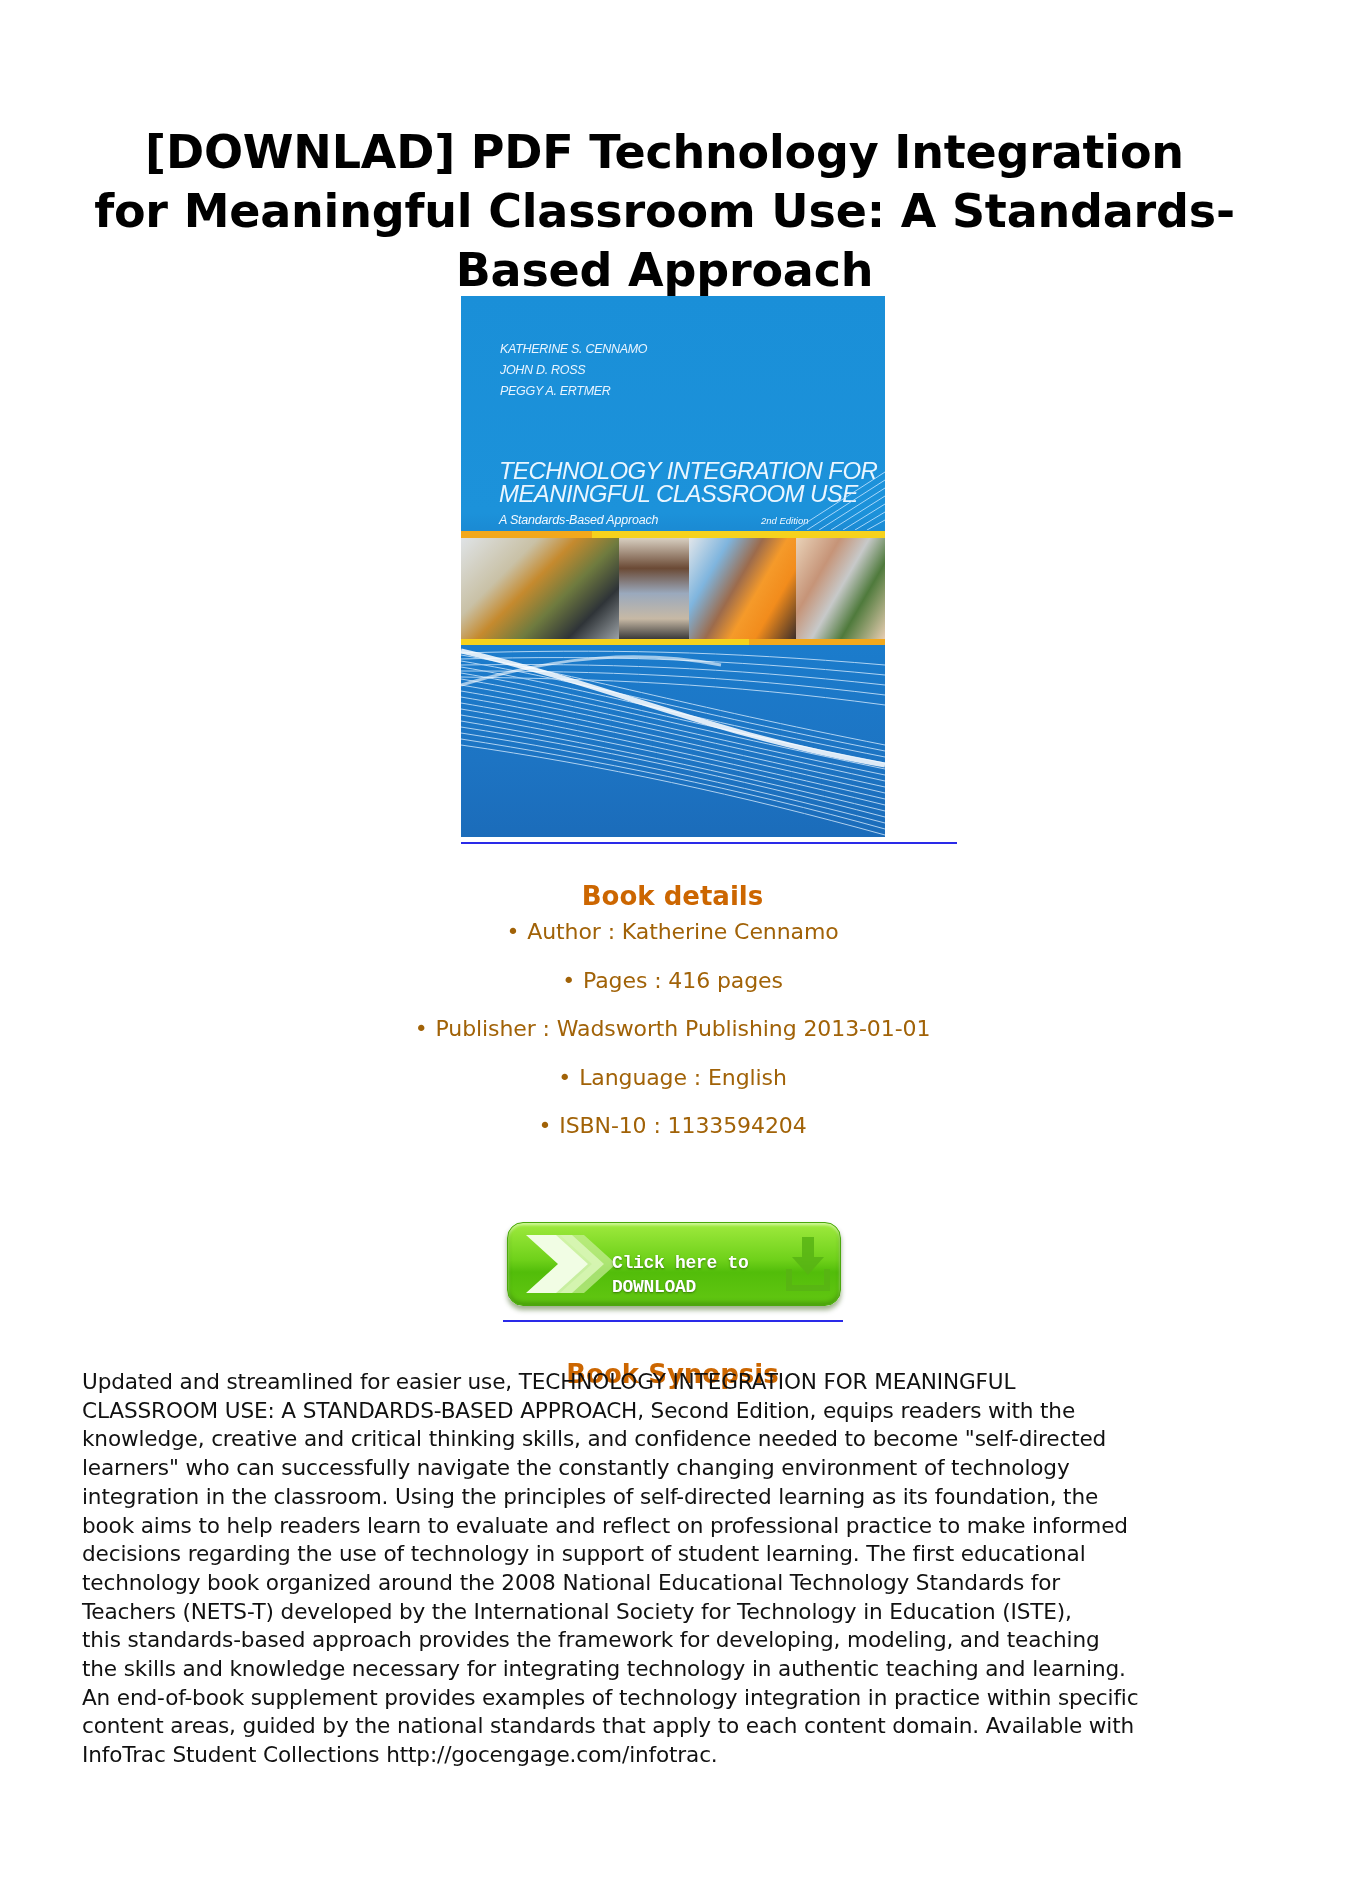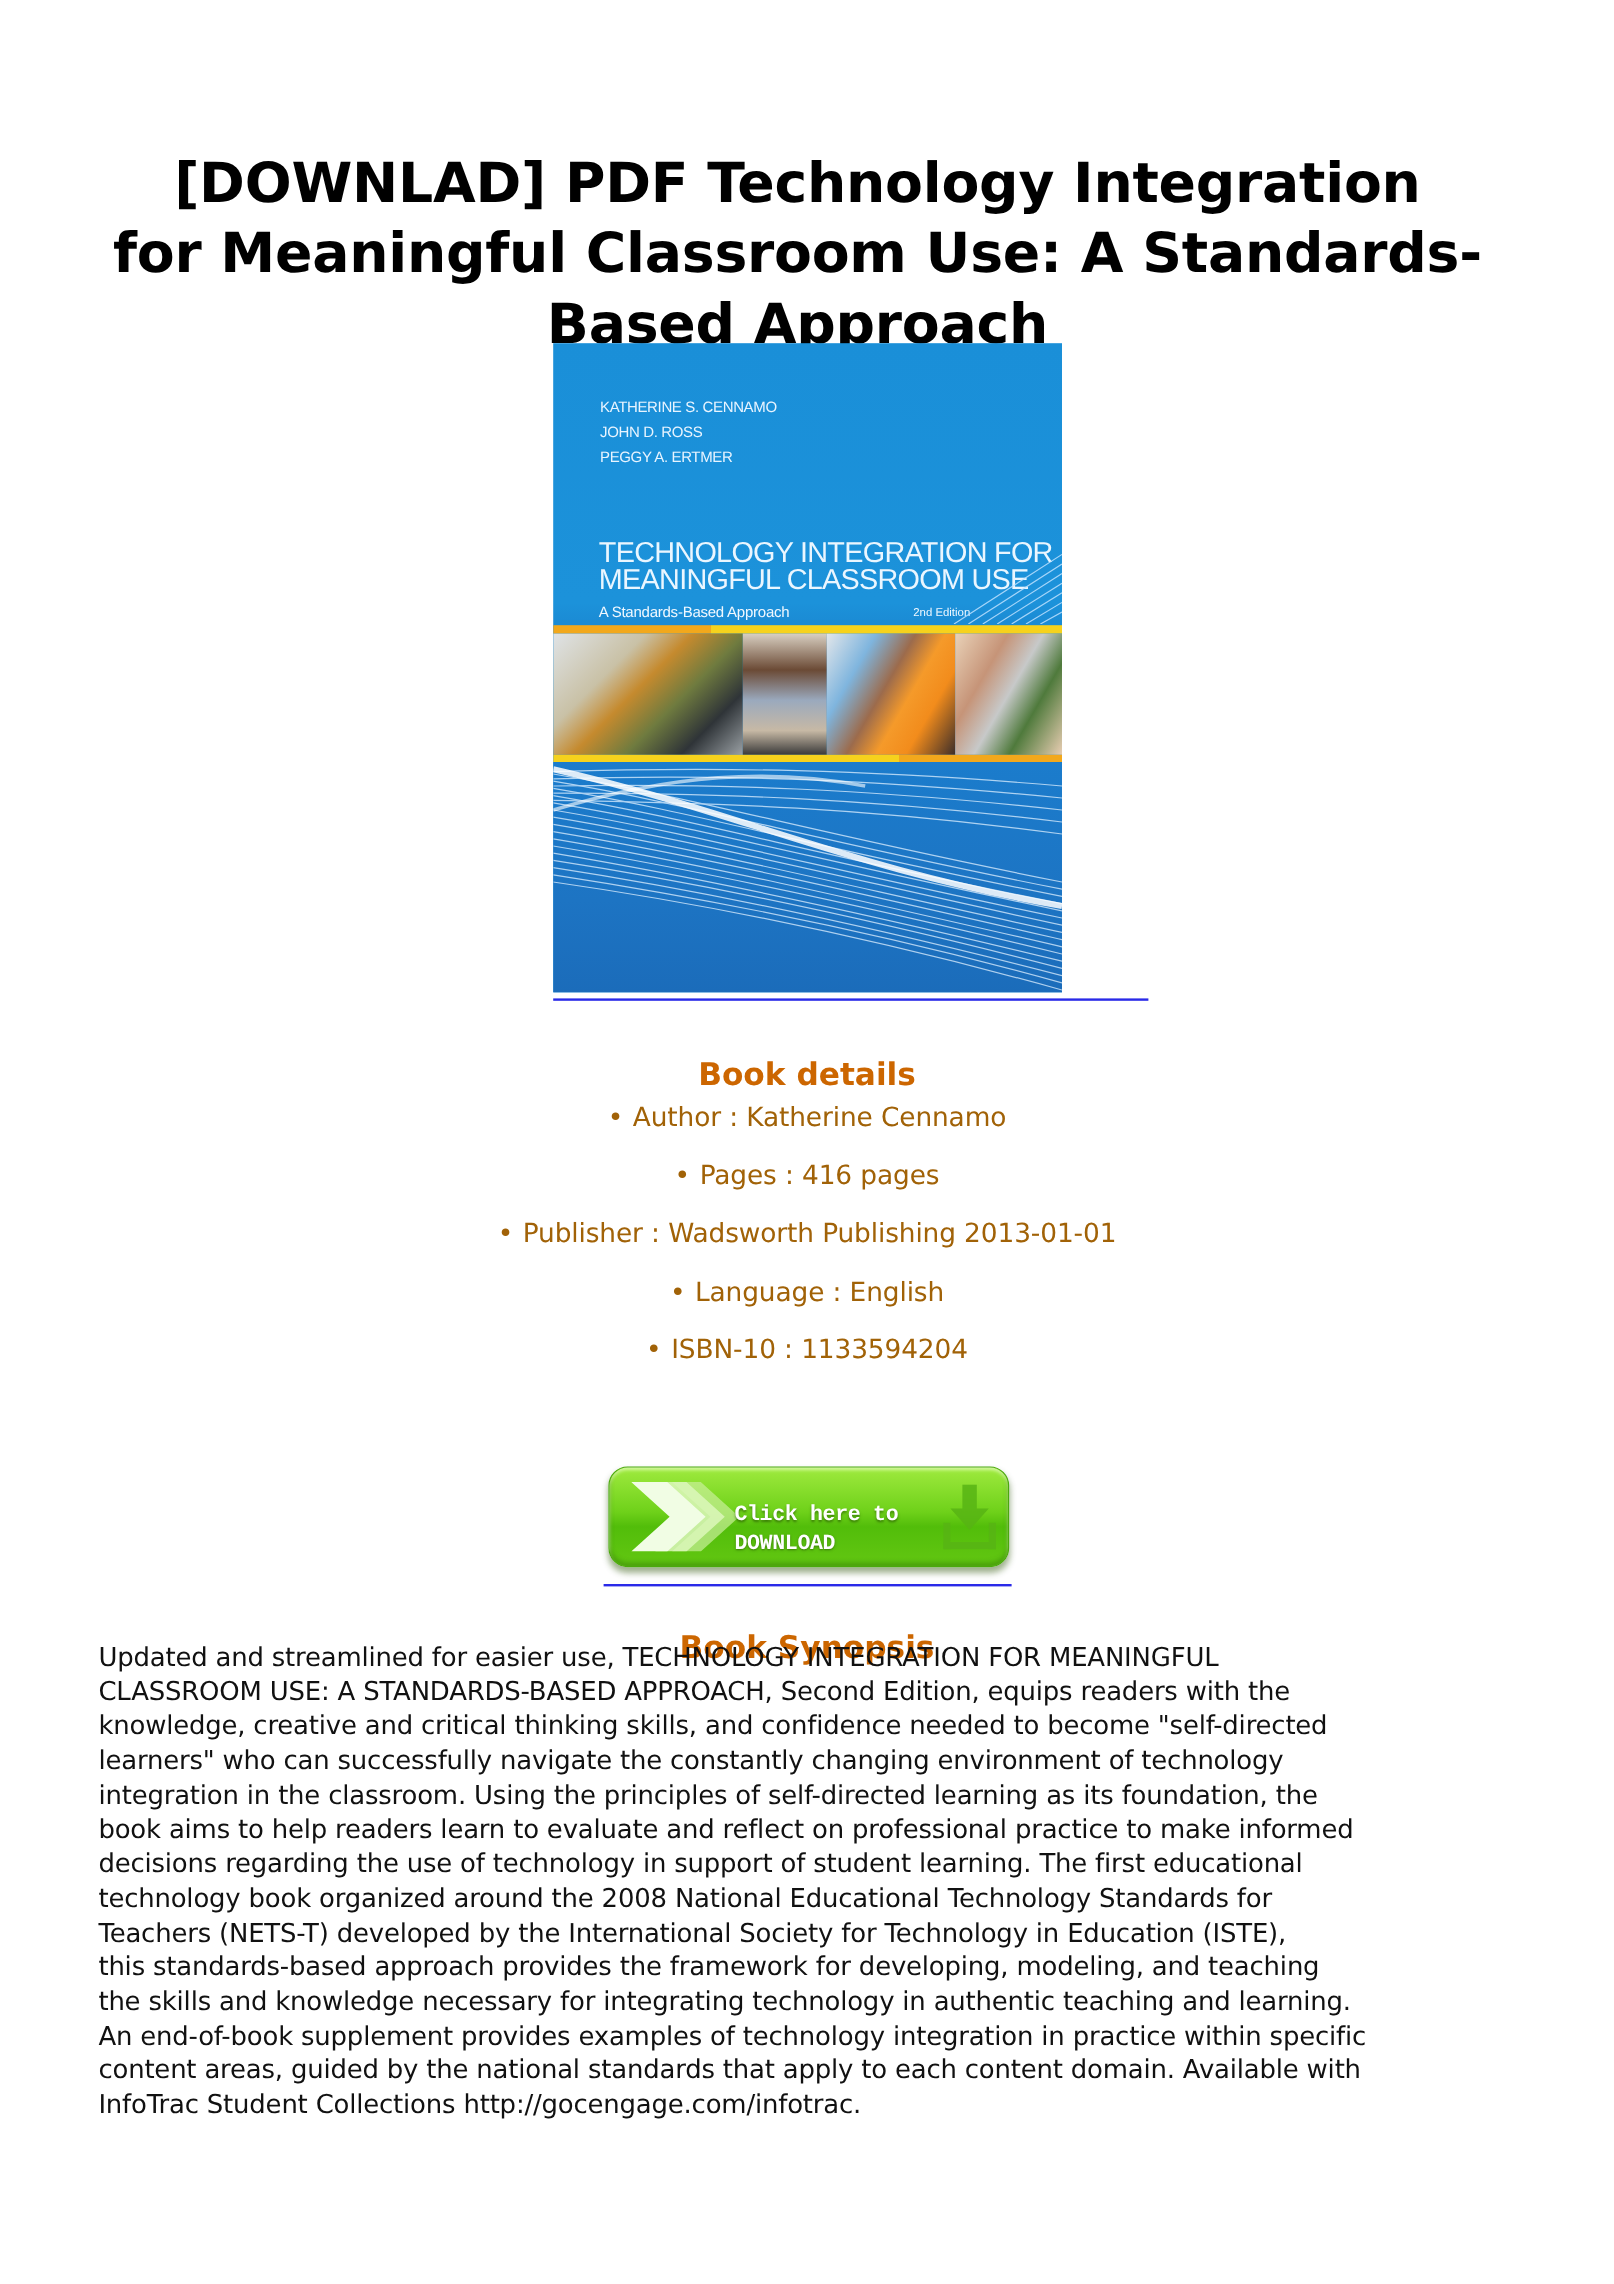--- a/index.html
+++ b/index.html
@@ -5,22 +5,22 @@
   html, body { margin:0; padding:0; background:#ffffff; }
   body { width:1345px; height:1903px; position:relative; overflow:hidden;
          font-family:"DejaVu Sans", sans-serif; color:#000; }
 
   .title { position:absolute; left:0; top:92px; width:1329px; text-align:center;
            font-family:"DejaVu Sans", sans-serif; font-weight:bold; font-size:46px;
            line-height:59px; letter-spacing:-0.2px; }
   .title span { display:block; }
 
   
-  .cover-link { position:absolute; left:461px; top:286px; width:496px; height:546px;
-                display:block; border-bottom:2px solid #2a2ae8; }
+  .cover-link { position:absolute; left:461px; top:296px; width:496px; height:546px;
+                display:block; border-bottom:2px solid #2a2ae8;font-style:italic; }
   .cover { position:absolute; left:0; top:0; width:424px; height:541px; overflow:hidden;
            background:linear-gradient(180deg,#1a8fd8 0%,#1c92da 40%,#1b8bd4 43%); }
   .cover .authors { position:absolute; left:39px; top:43px; color:#e8f4ff;
                     font-family:"Liberation Sans", sans-serif; font-size:12.5px;
                     line-height:21px; letter-spacing:-0.3px; }
   .cover .authors div { display:block; }
   .cover .ctitle { position:absolute; left:38px; top:163px; color:#eaf6ff;
                    font-family:"Liberation Sans", sans-serif; font-size:24px;
                    line-height:23px; letter-spacing:-0.6px; }
   .cover .csub { position:absolute; left:38px; top:217px; color:#f0f8ff;

